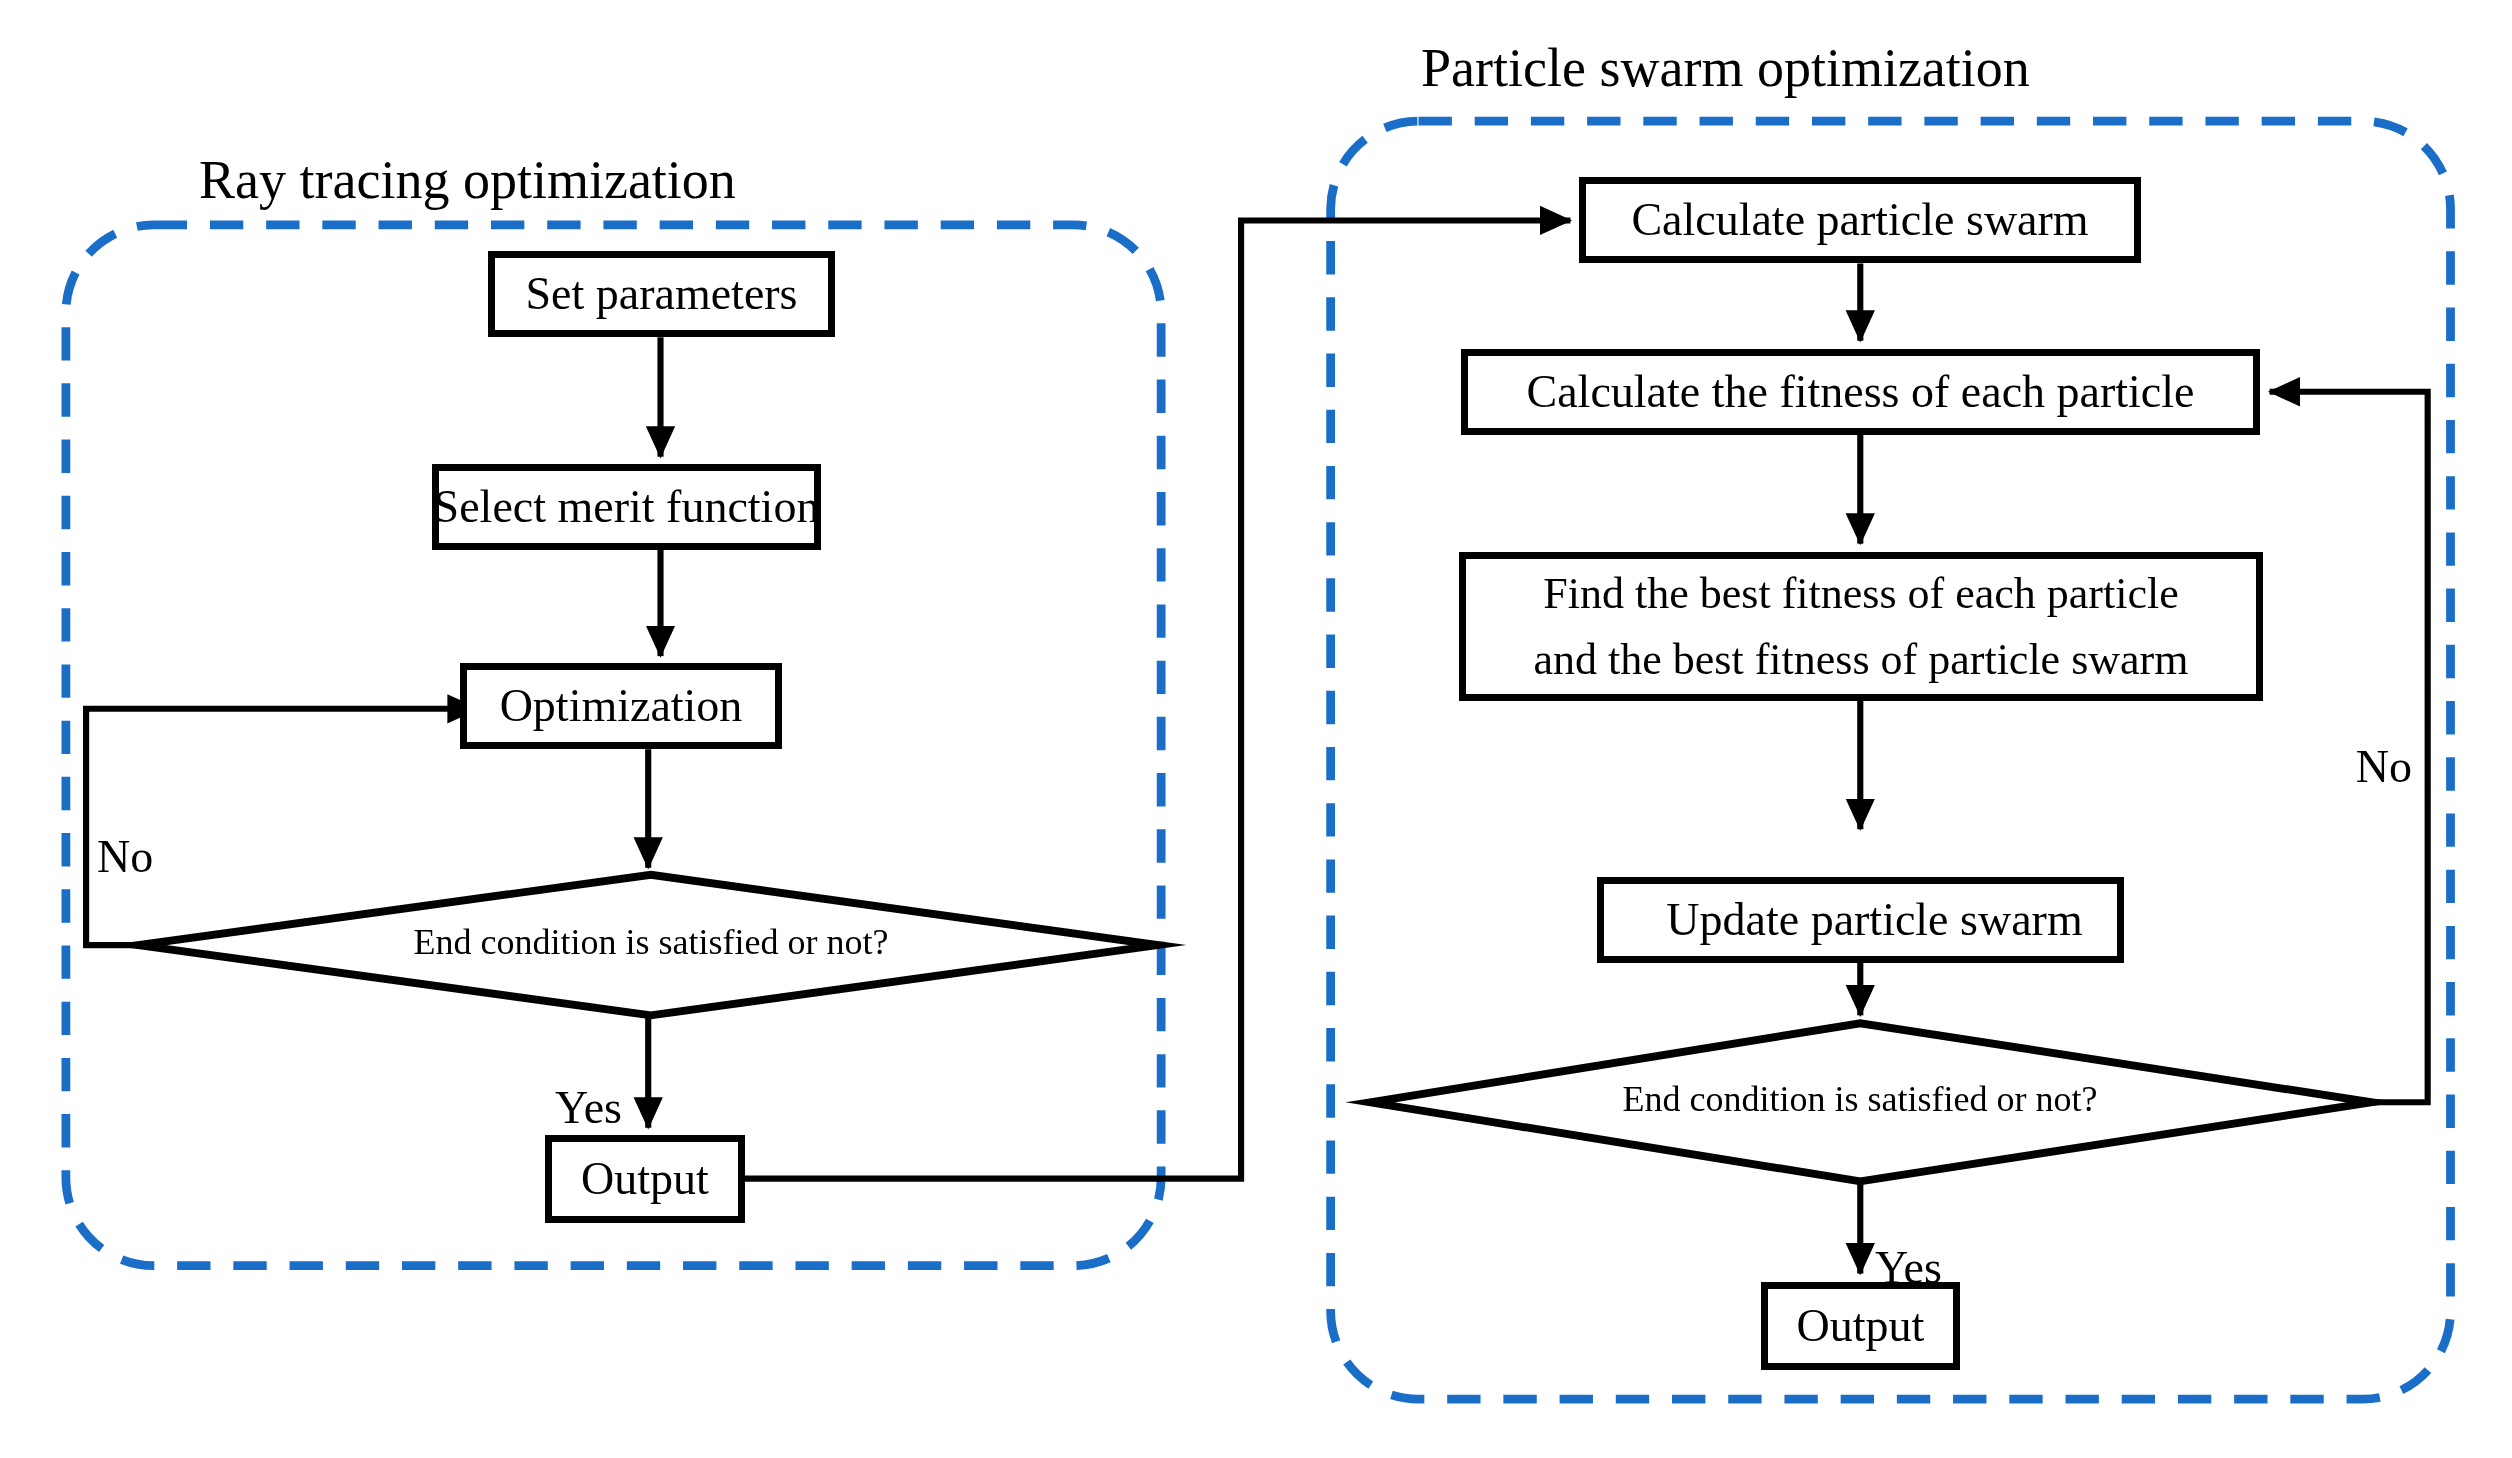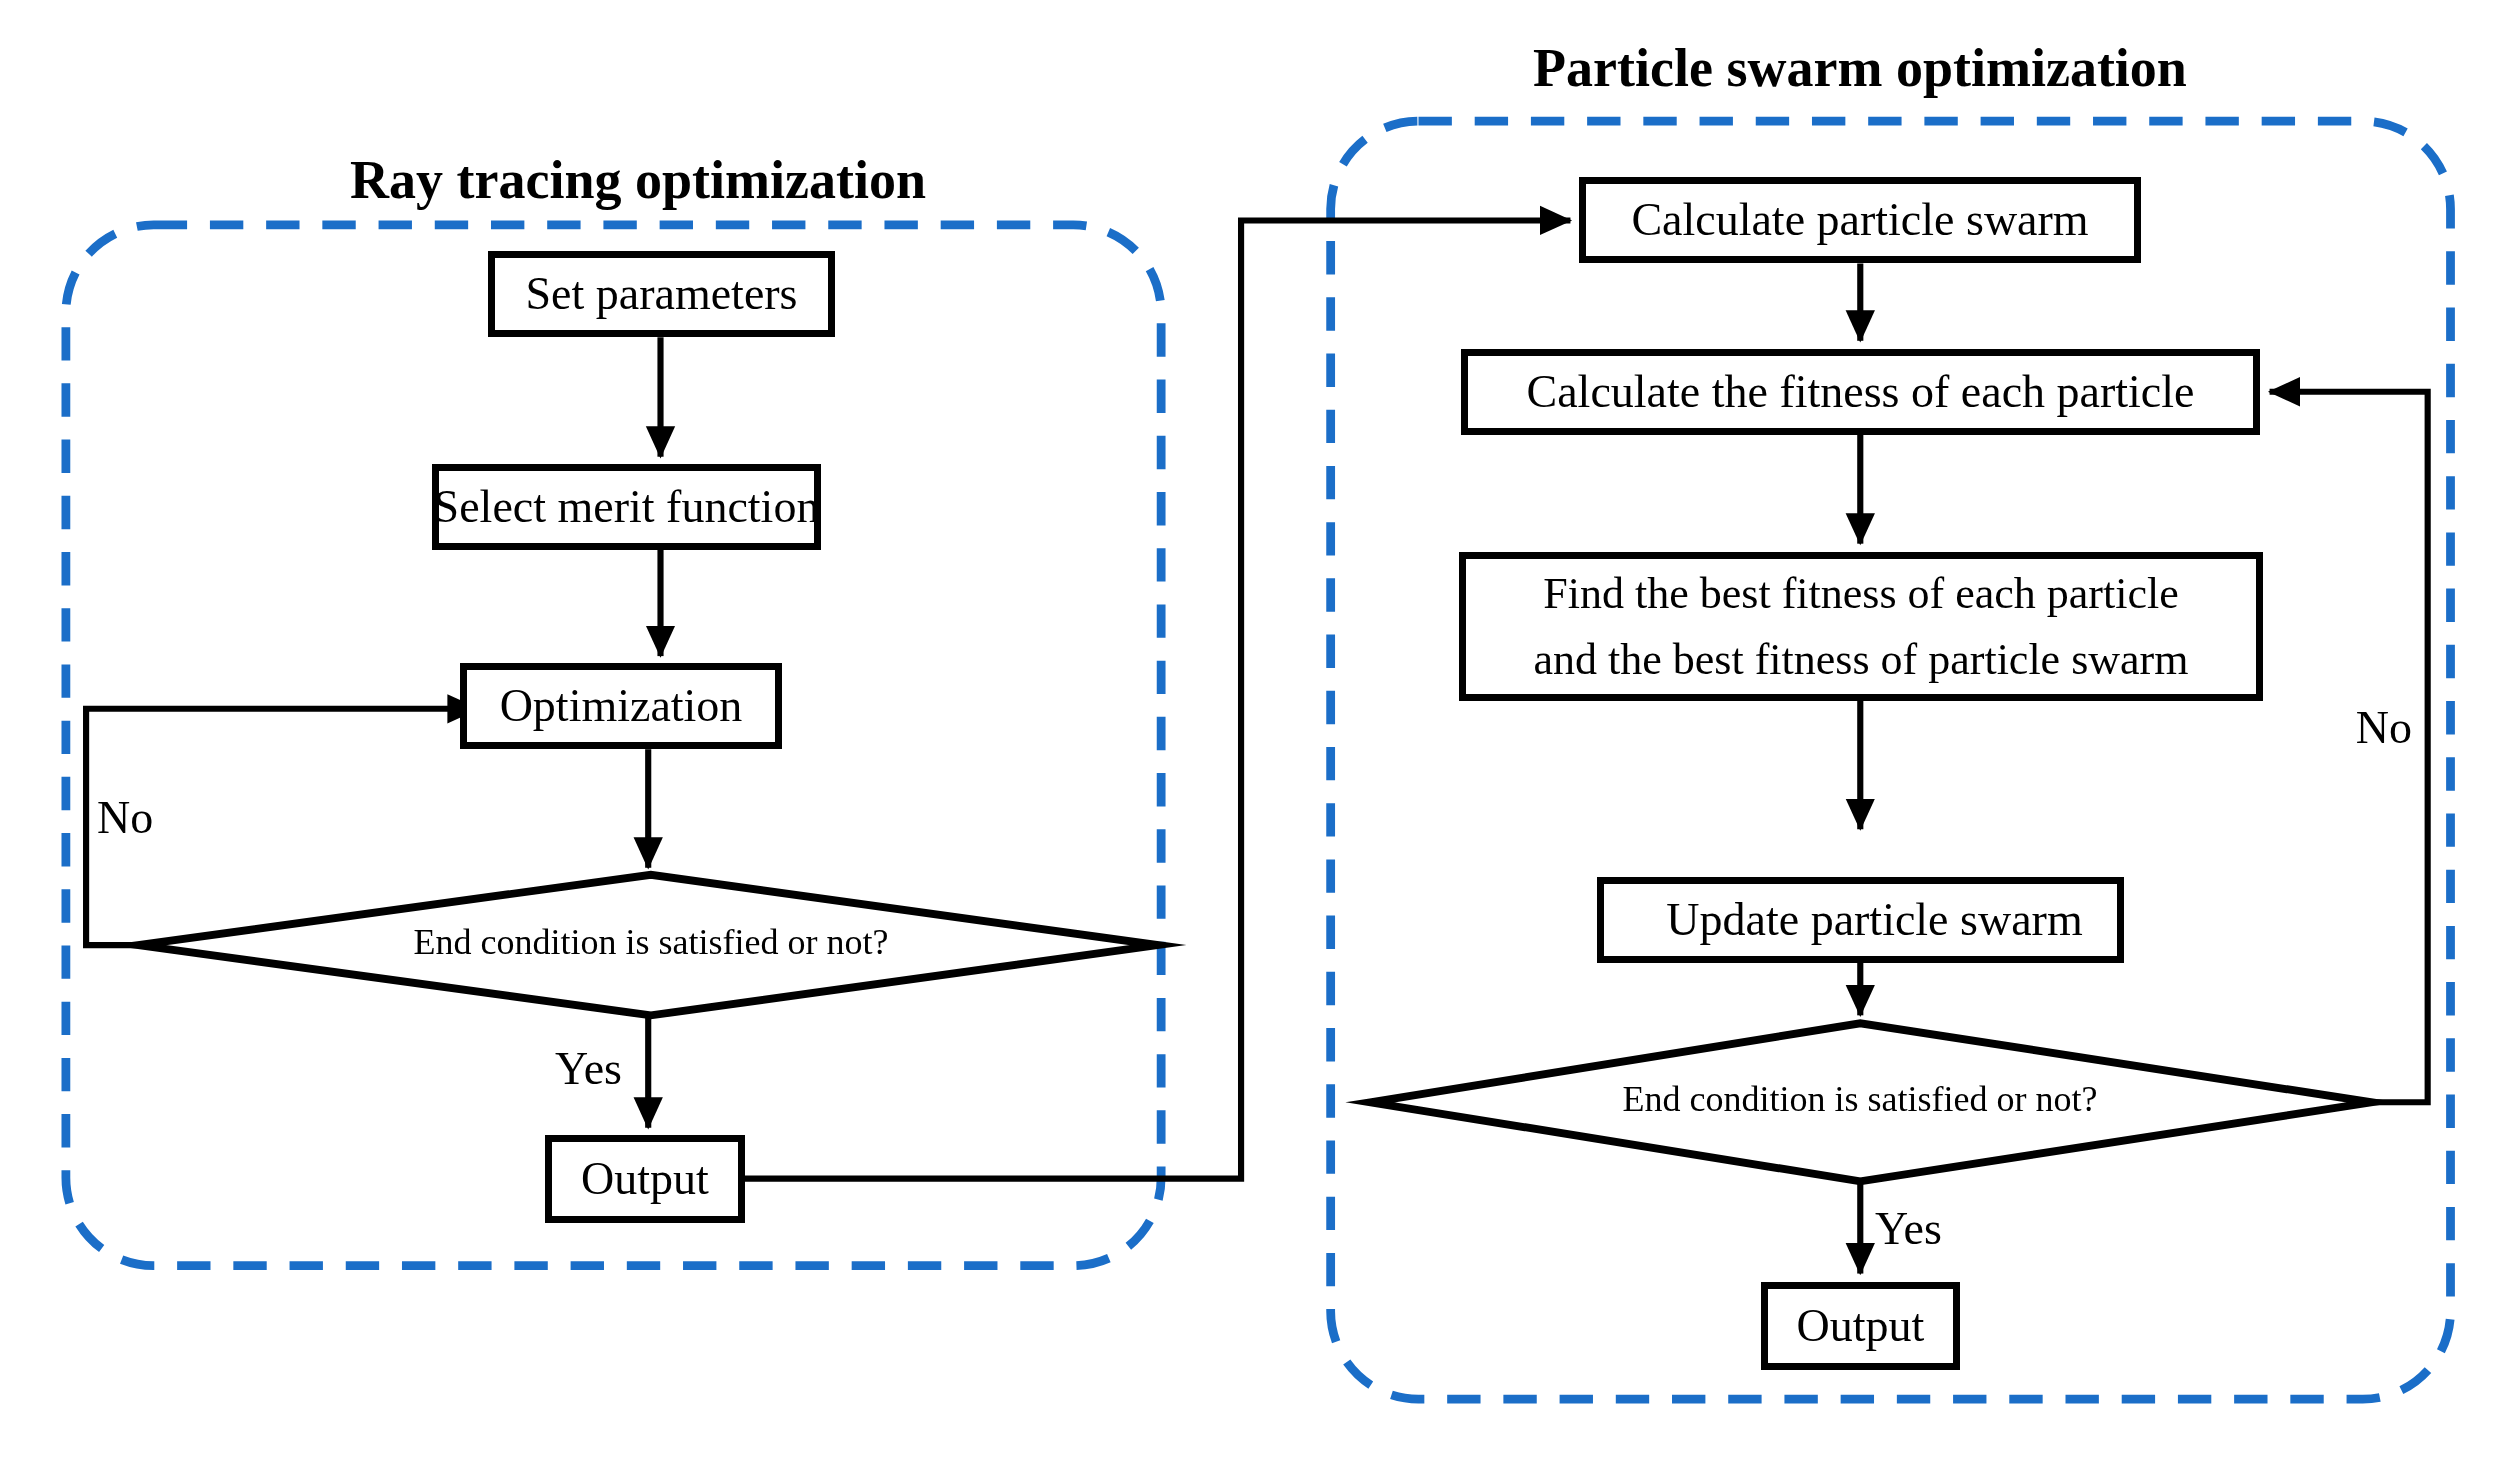--- a/index.html
+++ b/index.html
@@ -19,23 +19,23 @@
   .node{
     position:absolute;z-index:2;
     display:flex;align-items:center;justify-content:center;
     background:#fff;border:7px solid #000;box-sizing:border-box;
     font-size:46px;line-height:1.15;text-align:center;white-space:nowrap;
   }
   .node .stack{white-space:nowrap;}
   .node .stack span{display:block;}
   .node-find{font-size:44px;line-height:1.5;}
   .dtext{position:absolute;z-index:2;text-align:center;font-size:36px;white-space:nowrap;}
-  .flabel{position:absolute;z-index:2;font-size:46px;white-space:nowrap;}
+  .flabel{position:absolute;z-index:2;font-size:46px;white-space:nowrap;margin-top:39px;}
   .flabel.right-anchor{text-align:right;}
-  .title{position:absolute;z-index:2;font-size:54px;font-weight:bold;text-align:center;white-space:nowrap;}
+  .title{position:absolute;z-index:2;font-size:54px;font-weight:normal;white-space:nowrap;}
 </style>
 </head>
 <body>
 
 <div class="canvas">
 
   <svg class="layer" width="2512" height="1458" viewBox="0 0 2860 1660">
     <defs>
       <marker id="arrow" viewBox="0 0 12 12" refX="11" refY="6" markerWidth="5.4" markerHeight="5.4" orient="auto-start-reverse">
         <path d="M0,0.7 L11.6,6 L0,11.3 Z" fill="#000"></path>

